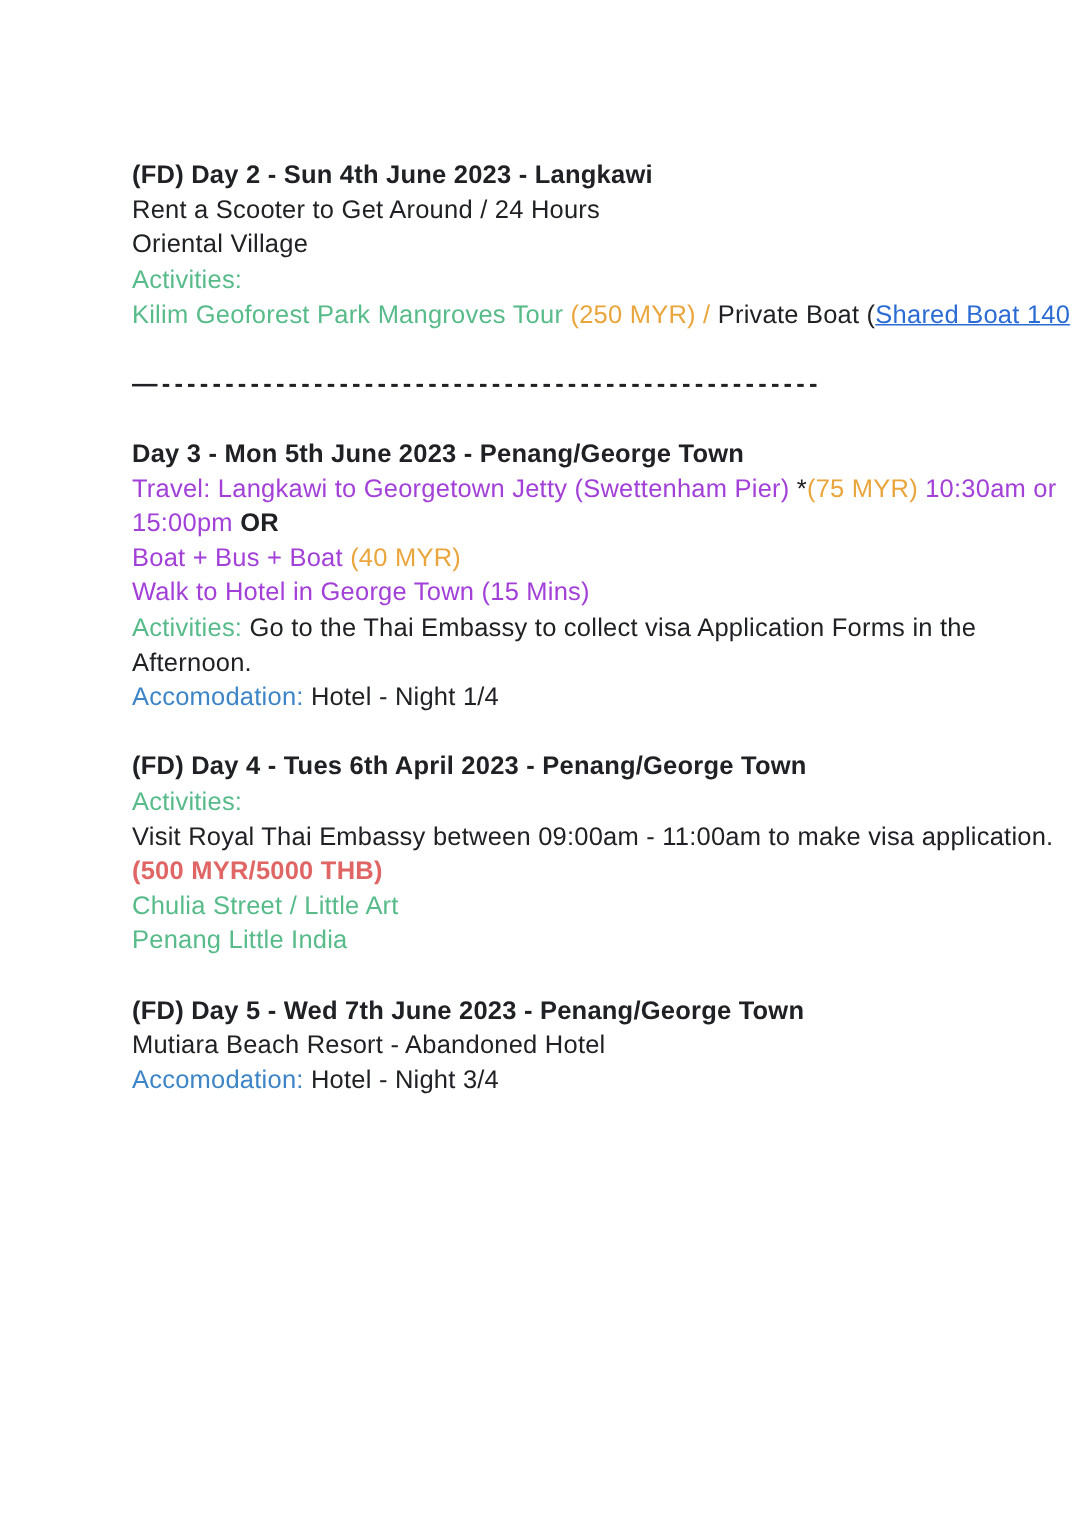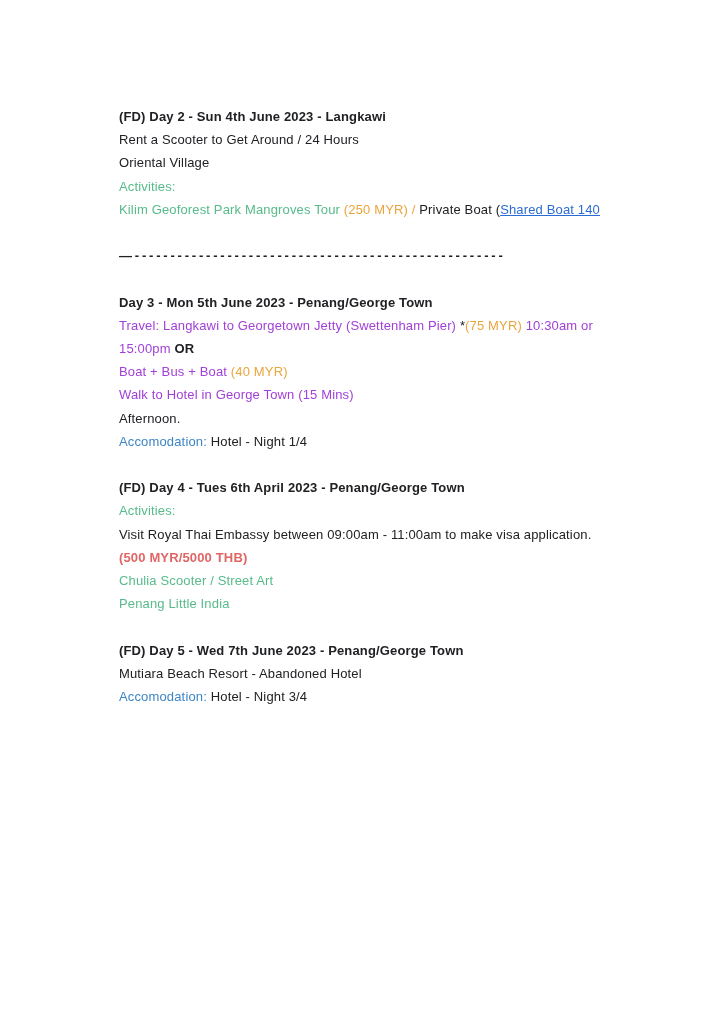--- a/index.html
+++ b/index.html
@@ -10,26 +10,25 @@
   .page {
     position: relative;
     width: 725px;
     height: 1024px;
     background: var(--page-bg, #ffffff);
     overflow: hidden;
     font-family: "Liberation Sans", sans-serif;
   }
   .content {
     padding: 105px 76px 0 88px;
-    font-size: 13px;
+    font-size: 17px;
     line-height: 23.2px;
     letter-spacing: 0.15px;
     color: var(--text, #202124);
     font-weight: 400;
-    margin-left: 31px;
   }
   .section { margin-bottom: 23.2px; }
   .section:last-child { margin-bottom: 0; }
   .line { white-space: pre; }
   .run { display: inline; }
   .run.heading   { font-weight: 700; color: var(--text); }
   .run.text      { color: var(--text); }
   .run.bold      { font-weight: 700; color: var(--text); }
   .run.yellow    { color: var(--yellow); }
   .run.green     { color: var(--green); }
@@ -54,29 +53,30 @@
       </div>
       <div class="section">
         <div class="line"><span class="run separator">—----------------------------------------------------</span></div>
       </div>
       <div class="section">
         <div class="line"><span class="run heading">Day 3 - Mon 5th June 2023 - Penang/George Town</span></div>
         <div class="line"><span class="run purple">Travel: Langkawi to Georgetown Jetty (Swettenham Pier) </span><span class="run text">*</span><span class="run orange">(75 MYR)</span><span class="run purple"> 10:30am or</span></div>
         <div class="line"><span class="run purple">15:00pm </span><span class="run bold">OR</span></div>
         <div class="line"><span class="run purple">Boat + Bus + Boat </span><span class="run orange">(40 MYR)</span></div>
         <div class="line"><span class="run purple">Walk to Hotel in George Town (15 Mins)</span></div>
+        <div class="line"><span class="run green">Activities: </span><span class="run text">Go to the Thai Embassy to collect visa Application Forms in the</span></div>
         <div class="line"><span class="run text">Afternoon.</span></div>
         <div class="line"><span class="run blue">Accomodation: </span><span class="run text">Hotel - Night 1/4</span></div>
       </div>
       <div class="section">
         <div class="line"><span class="run heading">(FD) Day 4 - Tues 6th April 2023 - Penang/George Town</span></div>
         <div class="line"><span class="run green">Activities:</span></div>
         <div class="line"><span class="run text">Visit Royal Thai Embassy between 09:00am - 11:00am to make visa application.</span></div>
         <div class="line"><span class="run red">(500 MYR/5000 THB)</span></div>
-        <div class="line"><span class="run green">Chulia Scooter / Street Art</span></div>
+        <div class="line"><span class="run green">Chulia Street / Little Art</span></div>
         <div class="line"><span class="run green">Penang Little India</span></div>
       </div>
       <div class="section">
         <div class="line"><span class="run heading">(FD) Day 5 - Wed 7th June 2023 - Penang/George Town</span></div>
         <div class="line"><span class="run text">Mutiara Beach Resort - Abandoned Hotel</span></div>
         <div class="line"><span class="run blue">Accomodation: </span><span class="run text">Hotel - Night 3/4</span></div>
       </div>
     </div>
 </div>
 

